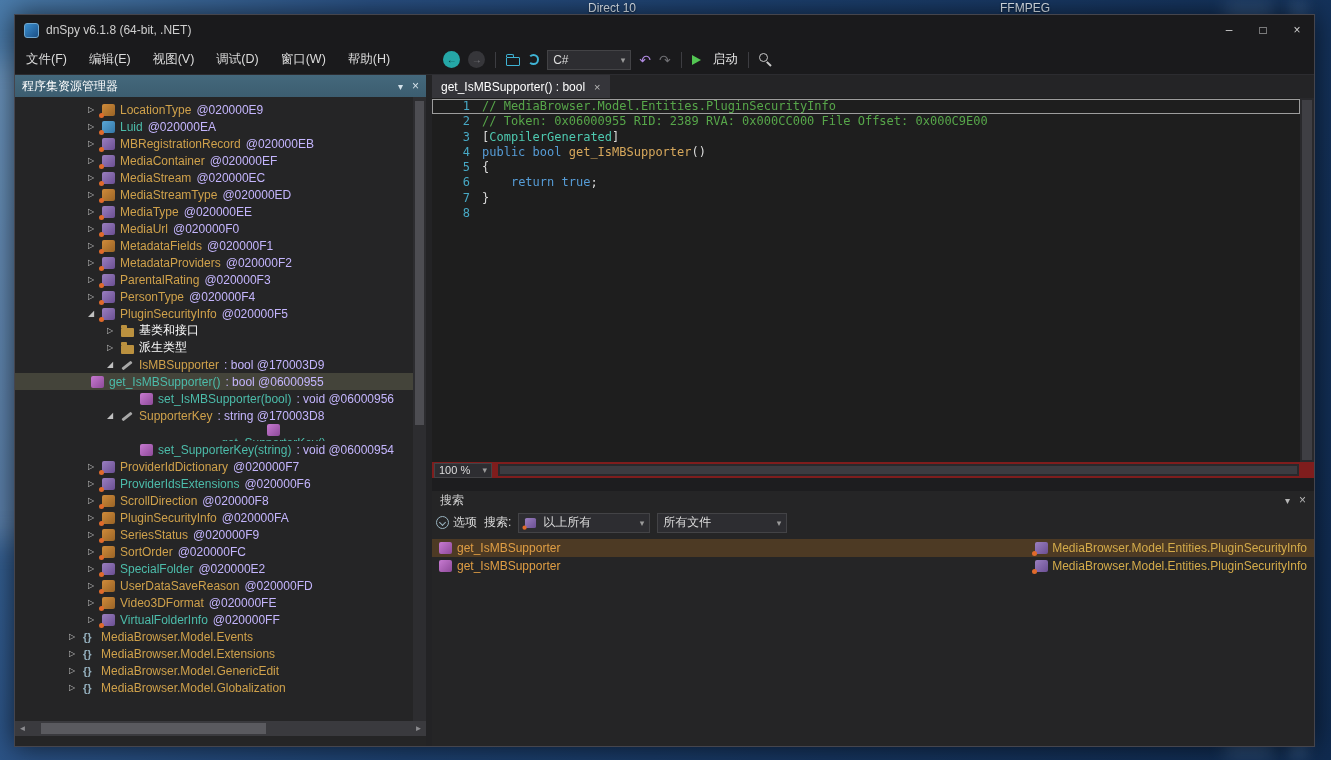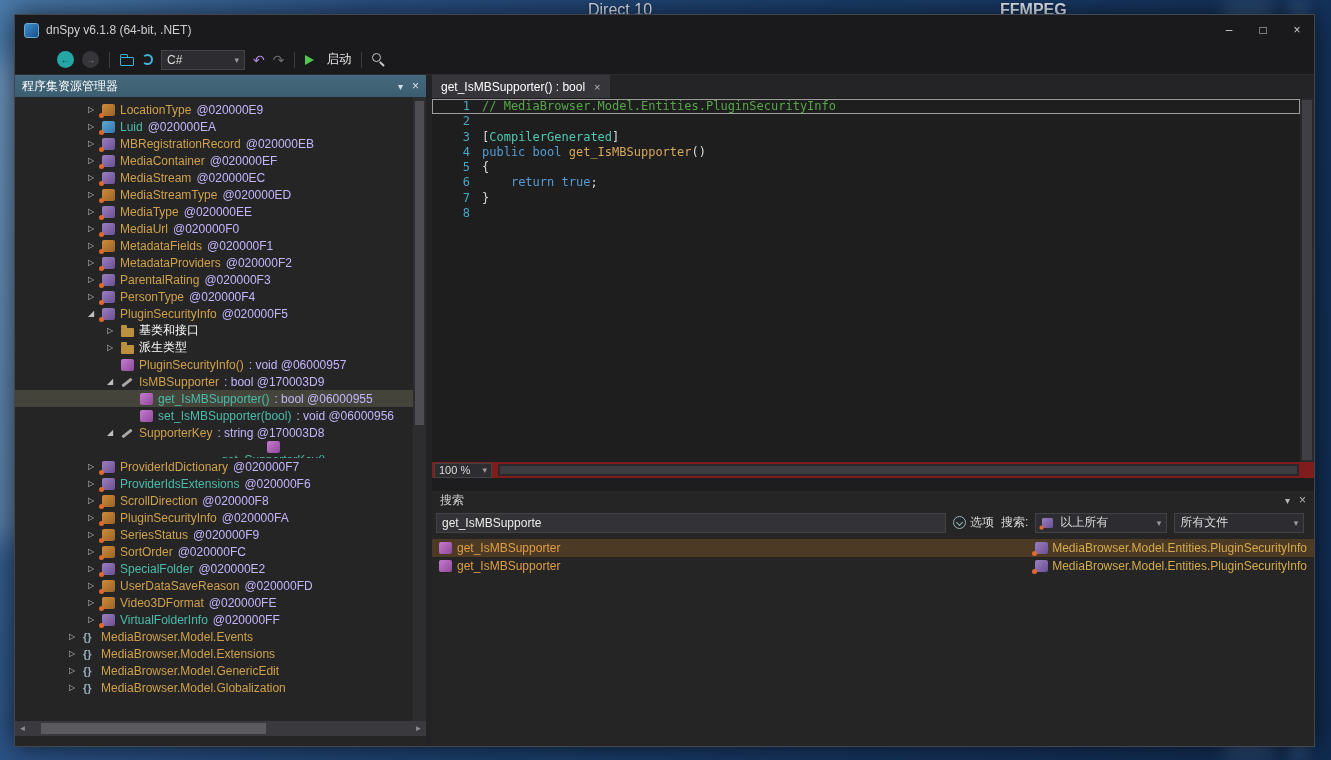--- a/index.html
+++ b/index.html
@@ -1,20 +1,20 @@
 <!DOCTYPE html>
 <html style="--comment: #57a64a; --keyword: #569cd6; --type-teal: #4ec9b0; --member-gold: #cfa14b; --accessor-teal: #4cbcaa; --method-name: #d7a85c; --line-number: #47a8c4; --tree-highlight: #44443a; --result-highlight: #4d3a24; --result-name: #e09e44; --result-location: #d4ab4a; --header-blue: #3c5d70;"><head>
 <meta charset="utf-8">
 <style>
   *{box-sizing:border-box;margin:0;padding:0}
   html,body{width:1331px;height:760px;overflow:hidden}
   body{position:relative;font-family:"Liberation Sans",sans-serif;
        background:linear-gradient(115deg,#4b7cab 0%,#2a5184 22%,#1d4170 45%,#16355f 70%,#102b50 100%)}
   .streak{position:absolute;pointer-events:none}
-  .dtext{position:absolute;top:1px;color:#e8f1fa;font-size:16px;text-shadow:0 1px 2px rgba(0,0,0,.6)}
+  .dtext{position:absolute;top:1px;color:#e8f1fa;font-size:12px;text-shadow:0 1px 2px rgba(0,0,0,.6)}
 
   
   #window{position:absolute;left:14px;top:14px;width:1301px;height:733px;background:#252526;
           border:1px solid #45454d;box-shadow:0 0 26px rgba(0,0,0,.65);display:flex;flex-direction:column}
   .titlebar{height:30px;flex:none;background:#1a1a1c;display:flex;align-items:center;padding-left:9px;gap:7px}
   .appicon{width:15px;height:15px;border-radius:3px;background:linear-gradient(135deg,#3a8fd0,#1b4f86);border:1px solid #6fa6cf;flex:none}
   .title{font-size:12px;color:#cfcfcf}
   .wc{margin-left:auto;display:flex;height:100%}
   .wcbtn{width:34px;height:100%;display:flex;align-items:center;justify-content:center;color:#cfcfcf;font-size:12px}
 
@@ -122,35 +122,43 @@
   .rname{color:var(--result-name,#e09e44)}
   .rloc{color:var(--result-location,#d4ab4a)}
 </style>
 </head>
 <body>
 
 <div class="streak" style="left:-40px;top:60px;width:160px;height:480px;background:rgba(225,238,252,.22);filter:blur(14px)"></div>
 <div class="streak" style="left:1225px;top:0;width:48px;height:760px;background:rgba(150,195,240,.18);filter:blur(8px)"></div>
 <div class="streak" style="left:1288px;top:0;width:20px;height:760px;background:rgba(120,170,225,.22);filter:blur(6px)"></div>
 <span class="dtext" style="left:588px">Direct 10</span>
-<span class="dtext" style="left:1000px;font-weight:bold">FFMPEG</span>
+<span class="dtext" style="left:1000px;font-weight:normal">FFMPEG</span>
 
 <div id="window">
 
   <div class="titlebar">
     <span class="appicon"></span>
     <span class="title">dnSpy v6.1.8 (64-bit, .NET)</span>
     <div class="wc">
       <div class="wcbtn">–</div>
       <div class="wcbtn">□</div>
       <div class="wcbtn">×</div>
     </div>
   </div>
 
   <div class="menubar">
+    <div class="menus" id="menu-items">
+        <div class="menu-item">文件(F)</div>
+        <div class="menu-item">编辑(E)</div>
+        <div class="menu-item">视图(V)</div>
+        <div class="menu-item">调试(D)</div>
+        <div class="menu-item">窗口(W)</div>
+        <div class="menu-item">帮助(H)</div>
+      </div>
     <div class="toolbar">
       <span class="tbtn circle back">←</span>
       <span class="tbtn circle fwd">→</span>
       <span class="tsep"></span>
       <span class="tbtn">
           <span class="foldershape"></span>
         </span>
       <span class="tbtn">
           <span class="reloadshape"></span>
         </span>
@@ -265,32 +273,26 @@
             <span class="expander">▷</span>
             <span class="ticon folder"></span>
             <span class="tname plain">基类和接口</span>
           </div>
           <div class="trow" style="padding-left: 92px;">
             <span class="expander">▷</span>
             <span class="ticon folder"></span>
             <span class="tname plain">派生类型</span>
           </div>
           <div class="trow" style="padding-left: 92px;">
-            <span class="expander"></span>
-            <span class="ticon method"></span>
-            <span class="tname gold">PluginSecurityInfo()</span>
-            <span class="trest">: void @06000957</span>
-          </div>
-          <div class="trow" style="padding-left: 92px;">
             <span class="expander">◢</span>
             <span class="ticon prop"></span>
             <span class="tname gold">IsMBSupporter</span>
             <span class="trest">: bool @170003D9</span>
           </div>
-          <div class="trow sel" style="padding-left: 111px;">
+          <div class="trow sel" style="padding-left: 62px;">
             <span class="expander"></span>
             <span class="ticon method"></span>
             <span class="tname teal">get_IsMBSupporter()</span>
             <span class="trest">: bool @06000955</span>
           </div>
           <div class="trow" style="padding-left: 111px;">
             <span class="expander"></span>
             <span class="ticon method"></span>
             <span class="tname teal">set_IsMBSupporter(bool)</span>
             <span class="trest">: void @06000956</span>
@@ -299,20 +301,26 @@
             <span class="expander">◢</span>
             <span class="ticon prop"></span>
             <span class="tname gold">SupporterKey</span>
             <span class="trest">: string @170003D8</span>
           </div>
           <div class="trow" style="padding-left: 111px; flex-direction: column;">
             <span class="expander"></span>
             <span class="ticon method"></span>
             <span class="tname teal">get_SupporterKey()</span>
             <span class="trest">: string @06000953</span>
+          </div>
+          <div class="trow" style="padding-left: 111px;">
+            <span class="expander"></span>
+            <span class="ticon method"></span>
+            <span class="tname teal">set_SupporterKey(string)</span>
+            <span class="trest">: void @06000954</span>
           </div>
           <div class="trow" style="padding-left: 73px;">
             <span class="expander">▷</span>
             <span class="ticon cls"></span>
             <span class="tname gold">ProviderIdDictionary</span>
             <span class="trest">@020000F7</span>
           </div>
           <div class="trow" style="padding-left: 73px;">
             <span class="expander">▷</span>
             <span class="ticon cls"></span>
@@ -409,20 +417,21 @@
       </div>
 
       <div class="code-area">
         <div id="code">
             <div class="cline cur">
               <span class="ln">1</span>
               <span class="lc"><span class="cm">// MediaBrowser.Model.Entities.PluginSecurityInfo</span></span>
             </div>
             <div class="cline">
               <span class="ln">2</span>
+              <span class="lc"><span class="cm">// Token: 0x06000955 RID: 2389 RVA: 0x000CC000 File Offset: 0x000C9E00</span></span>
             </div>
             <div class="cline">
               <span class="ln">3</span>
               <span class="lc"><span class="pn">[</span><span class="ty">CompilerGenerated</span><span class="pn">]</span></span>
             </div>
             <div class="cline">
               <span class="ln">4</span>
               <span class="lc"><span class="kw">public bool </span><span class="mth">get_IsMBSupporter</span><span class="pn">()</span></span>
             </div>
             <div class="cline">
@@ -461,21 +470,20 @@
 
       <div class="search-panel">
         <div class="sp-header">
           <span>搜索</span>
           <span class="ph-icons" style="color:#b7b7b7">
             <span>▾</span>
             <span style="font-size:12px">×</span>
           </span>
         </div>
         <div class="sp-toolbar">
-          <input class="searchbox" value="get_IsMBSupporte" style="">
           <div class="optbtn">
             <span class="circlechev"></span>
             <span>选项</span>
           </div>
           <span class="splabel">搜索:</span>
           <div class="combo scope">
             <span class="ticon cls"></span>
             <span>以上所有</span>
             <span class="caret">▾</span>
           </div>

